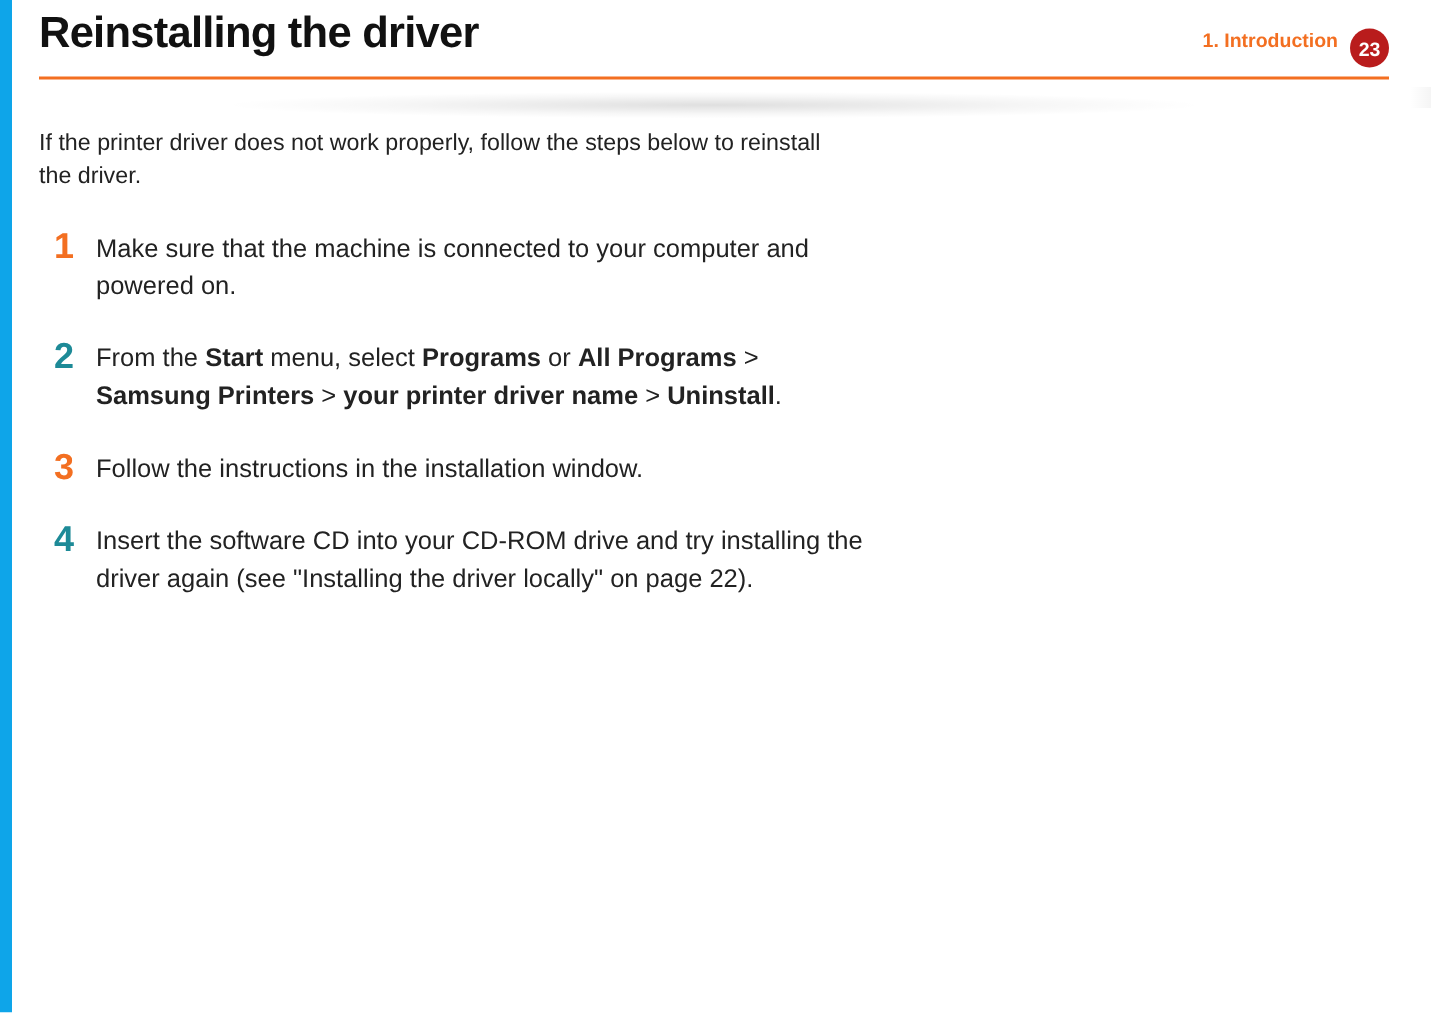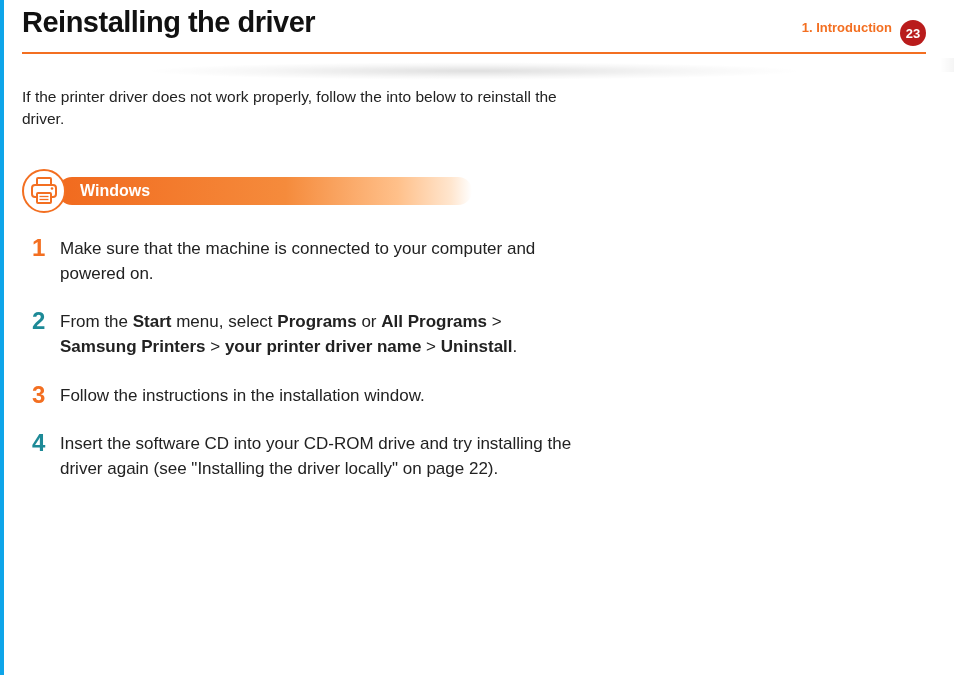--- a/index.html
+++ b/index.html
@@ -10,21 +10,21 @@
     width: 954px;
     height: 675px;
     position: relative;
     overflow: hidden;
     color: #222;
   }
   .page {
     position: relative;
     width: 100%;
     height: 100%;
-    border-left: 4px solid #0ea5e9;
+    border-left: 8px solid #0ea5e9;
     box-sizing: border-box;
     padding: 0 28px 0 18px;
   }
   .header-row {
     display: flex;
     align-items: baseline;
     justify-content: space-between;
     padding-top: 6px;
   }
   .title {
@@ -155,37 +155,22 @@
     <h1 class="title">Reinstalling the driver</h1>
     <div class="header-right">
       <span class="chapter-label">1.  Introduction</span>
       <span class="page-badge">23</span>
     </div>
   </div>
 
   <hr class="rule">
   <div class="shadow-strip"></div>
 
-  <p class="intro">If the printer driver does not work properly, follow the into below to reinstall the driver.</p>
+  <p class="intro">If the printer driver does not work properly, follow the steps below to reinstall the driver.</p>
 
-  <div class="section-head">
-    <span class="printer-icon-wrap">
-      <svg width="30" height="28" viewBox="0 0 30 28">
-        <rect x="8" y="1" width="14" height="7" rx="1" fill="none" stroke="#f36f21" stroke-width="2"></rect>
-        <rect x="3" y="8" width="24" height="12" rx="3" fill="none" stroke="#f36f21" stroke-width="2"></rect>
-        <rect x="8" y="16" width="14" height="10" rx="1" fill="#fff" stroke="#f36f21" stroke-width="2"></rect>
-        <line x1="10.5" y1="19.5" x2="19.5" y2="19.5" stroke="#f36f21" stroke-width="1.3"></line>
-        <line x1="10.5" y1="22.5" x2="19.5" y2="22.5" stroke="#f36f21" stroke-width="1.3"></line>
-        <circle cx="23" cy="11.5" r="1.3" fill="#f36f21"></circle>
-      </svg>
-    </span>
-    <div class="pill">
-      <span>Windows</span>
-    </div>
-  </div>
 
   <ol class="steps">
 
     <li>
       <span class="step-num c-orange">1</span>
       <span class="step-text">Make sure that the machine is connected to your computer and powered on.</span>
     </li>
 
     <li>
       <span class="step-num c-teal">2</span>

